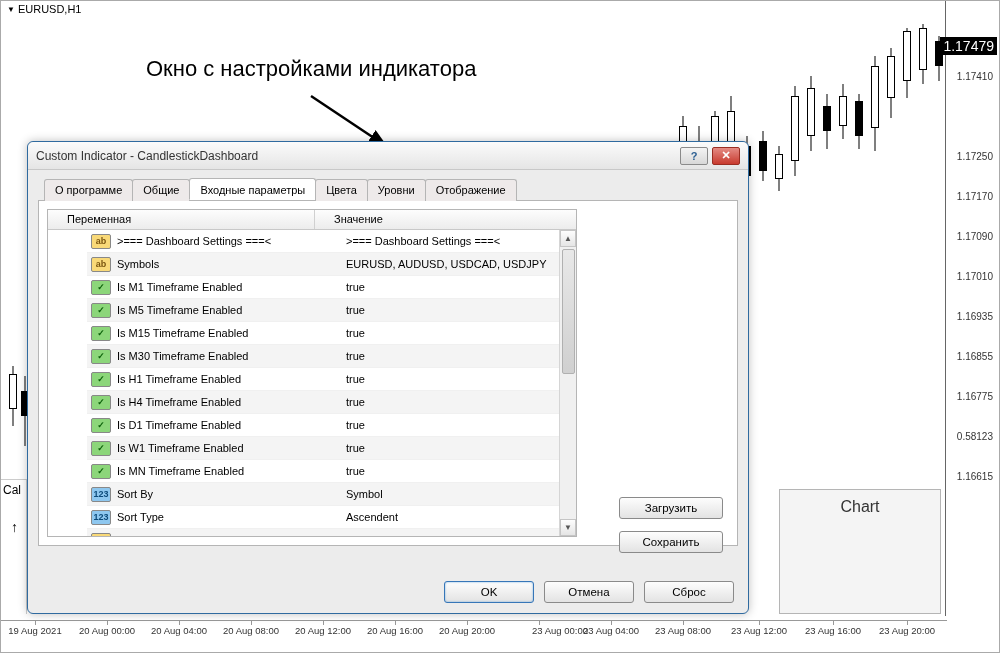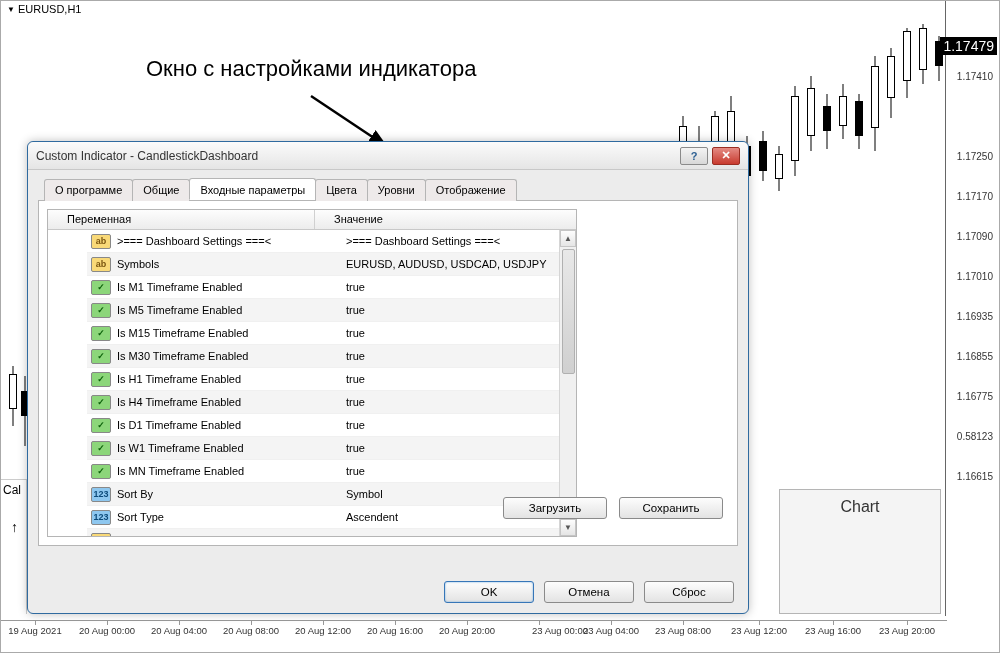--- a/index.html
+++ b/index.html
@@ -71,21 +71,21 @@
   .pt-row .var { width:225px; padding-left:2px;}
   .pt-row .val { flex:1; padding-left:6px;}
 
   .pt-scroll { position:absolute; right:0; top:20px; width:17px; height:306px;
                background:#f0f0f0; border-left:1px solid #d5d5d5;}
   .pt-scroll .arr { height:17px; background:linear-gradient(to bottom,#fdfdfd,#e5e5e5);
                     border:1px solid #c5c5c5; display:flex; align-items:center; justify-content:center; font-size:8px; color:#555;}
   .pt-scroll .thumb { position:absolute; left:2px; width:13px; background:linear-gradient(to bottom,#e8e8e8,#d0d0d0);
                       border:1px solid #b0b0b0; border-radius:2px;}
 
-  .side-btns { position:absolute; right:14px; top:296px; display:flex; gap:12px;}
+  .side-btns { position:absolute; right:14px; top:296px; display:flex; flex-direction:column; gap:12px;}
   .side-btns .btn, .bottom-btns .btn { width:104px; height:22px; font-size:11.5px;
         border:1px solid #8a8a8a; border-radius:3px;
         background:linear-gradient(to bottom,#fdfdfd,#e3e3e3); display:flex; align-items:center; justify-content:center;}
 
   .bottom-btns { position:absolute; right:14px; bottom:10px; display:flex; gap:10px;}
   .bottom-btns .btn { width:90px; }
   .bottom-btns .btn.primary { border:1.5px solid #3676b8; box-shadow:0 0 2px #6aa6dd inset;}
 
   
   .chart-panel { position:absolute; right:58px; top:488px; width:162px; height:125px;

